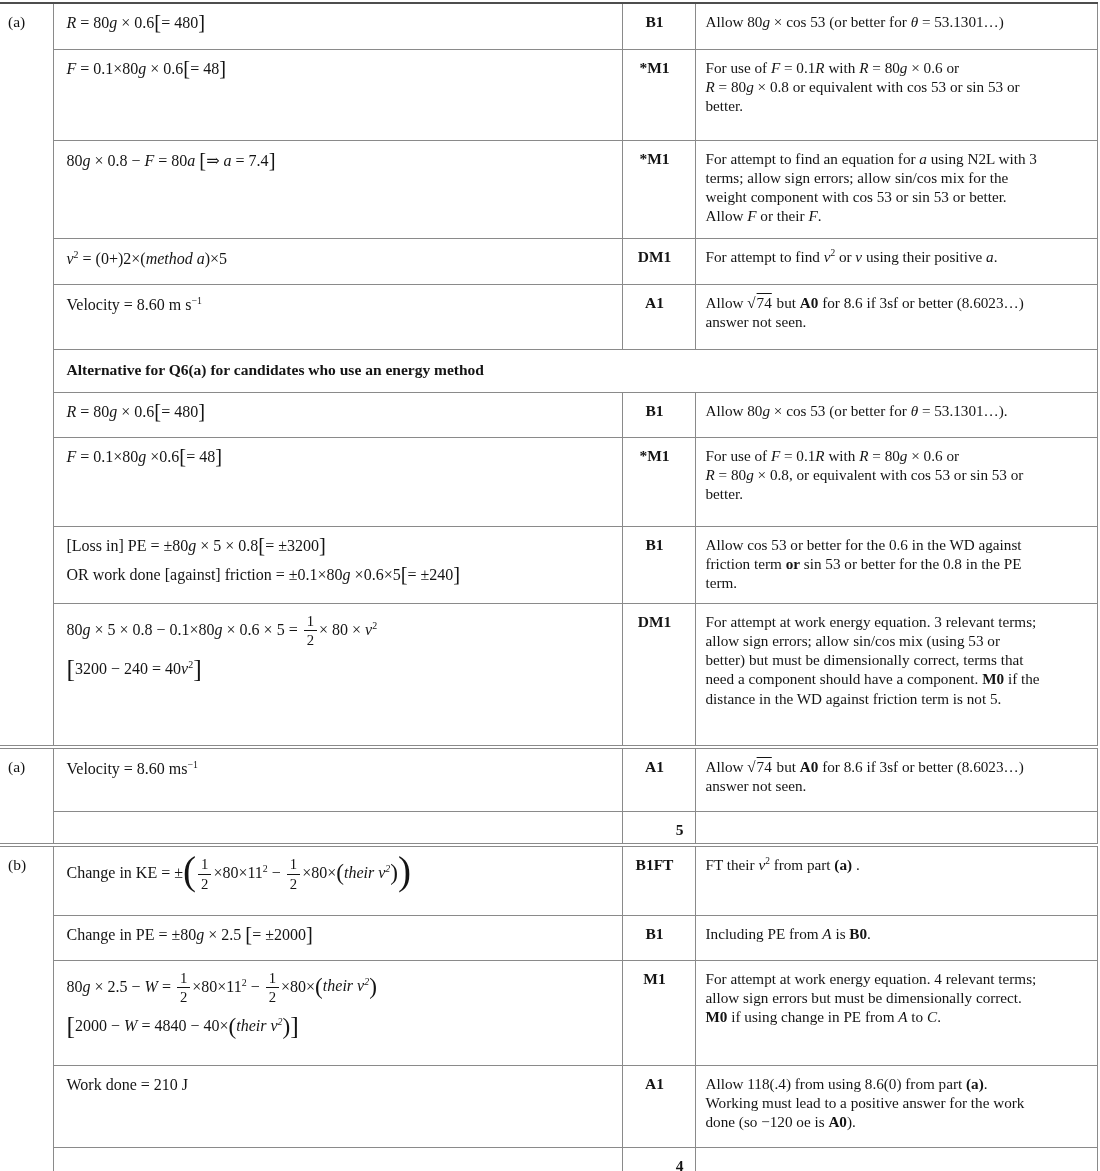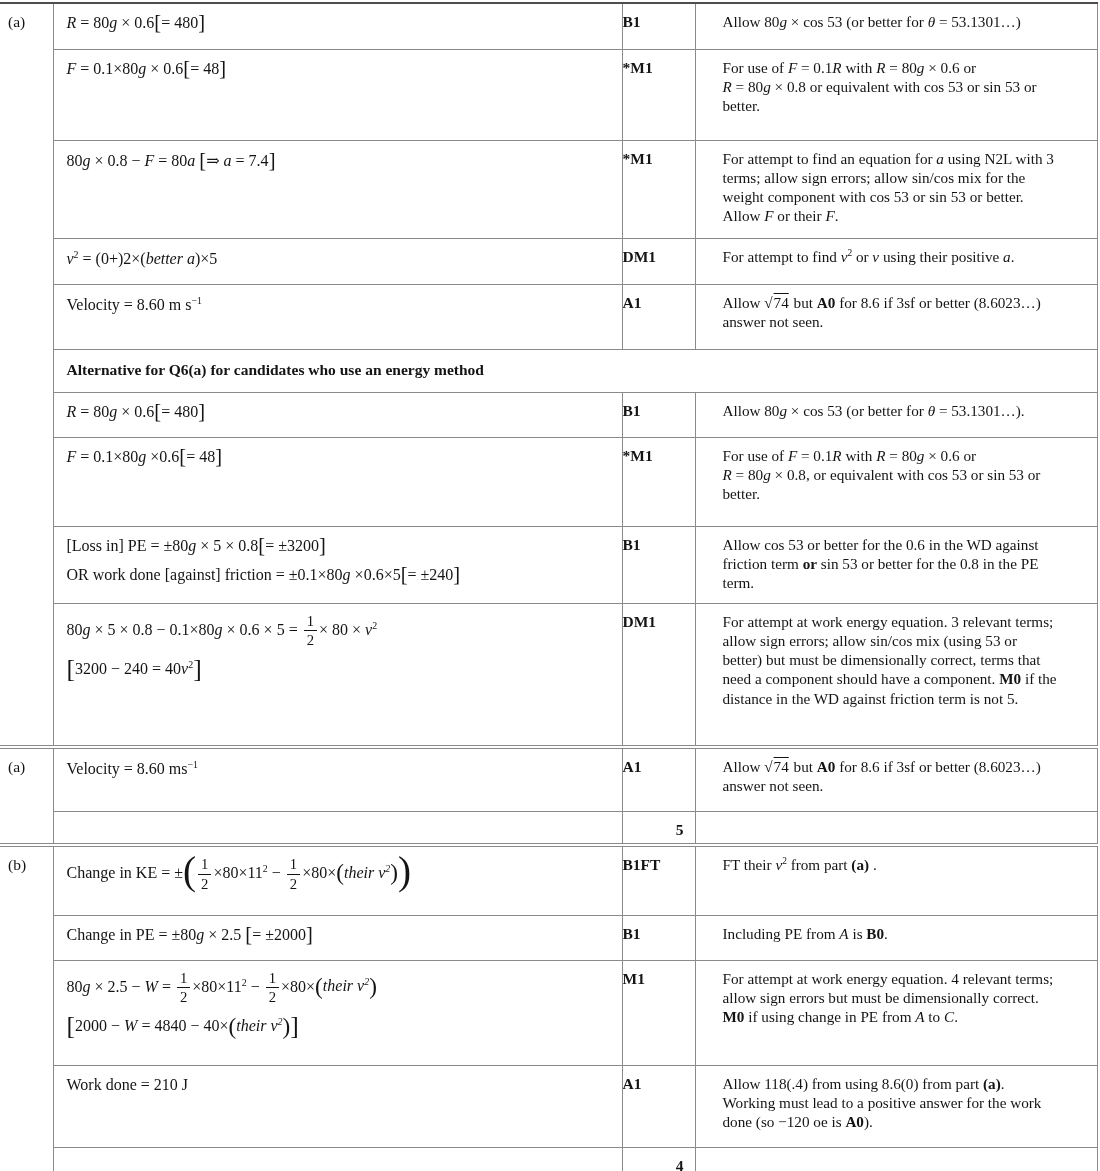--- a/index.html
+++ b/index.html
@@ -4,23 +4,23 @@
 <style>
   html,body{margin:0;padding:0;background:#ffffff;}
   body{width:1100px;color:#141414;font-family:"Liberation Serif","DejaVu Serif",serif;}
   table.ms{
     border-collapse:collapse;table-layout:fixed;width:1097px;margin-top:2px;
     border-top:2px solid #4d4d4d;border-bottom:2px solid #4d4d4d;
   }
   td{border:1px solid #8a8a8a;vertical-align:top;overflow:hidden;}
   td.lbl{border-left:none;padding:9px 0 0 8px;font-size:15.5px;}
   td.work{padding:10px 6px 6px 13px;font-size:16px;margin-left:24px;}
-  td.mark{padding:9px 8px 0 0;text-align:left;font-weight:bold;font-size:15.5px;}
+  td.mark{padding:9px 8px 0 0;text-align:center;font-weight:bold;font-size:15.5px;}
   td.tot{padding:9px 11px 0 0;text-align:right;font-weight:bold;font-size:15.5px;}
-  td.note{padding:8px 6px 6px 27px;font-size:15.2px;line-height:1.27;}
+  td.note{padding:8px 6px 6px 10px;font-size:15.2px;line-height:1.27;}
   td.alt{padding:11px 6px 6px 13px;font-weight:bold;font-size:15.5px;margin-left:12px;}
   tr.sep td{border-top:4px double #8a8a8a;}
   .wline{display:block;}
   .wline + .wline{margin-top:11px;}
   .frac{display:inline-block;vertical-align:middle;text-align:center;line-height:1;font-size:0.92em;margin:0 2px;}
   .frac .num{display:block;border-bottom:1px solid #141414;padding:0 3px 2px;}
   .frac .den{display:block;padding-top:2px;}
   .bk{font-size:1.28em;line-height:0;vertical-align:-0.06em;font-weight:normal;}
   .bk2{font-size:1.6em;line-height:0;vertical-align:-0.12em;font-weight:normal;}
   .bp{font-size:2.45em;line-height:0;vertical-align:-0.16em;font-weight:normal;}
@@ -51,21 +51,21 @@
       <td class="work"><i>F</i> = 0.1×80<i>g</i> × 0.6<span class="bk">[</span>= 48<span class="bk">]</span></td>
       <td class="mark">*M1</td>
       <td class="note">For use of <i>F</i> = 0.1<i>R</i> with <i>R</i> = 80<i>g</i> × 0.6 or<br><i>R</i> = 80<i>g</i> × 0.8 or equivalent with cos 53 or sin 53 or<br>better.</td>
     </tr>
     <tr style="height:98px">
       <td class="work">80<i>g</i> × 0.8 − <i>F</i> = 80<i>a</i> <span class="bk">[</span>⇒ <i>a</i> = 7.4<span class="bk">]</span></td>
       <td class="mark">*M1</td>
       <td class="note">For attempt to find an equation for <i>a</i> using N2L with 3<br>terms; allow sign errors; allow sin/cos mix for the<br>weight component with cos 53 or sin 53 or better.<br>Allow <i>F</i> or their <i>F</i>.</td>
     </tr>
     <tr style="height:46px">
-      <td class="work"><i>v</i><sup>2</sup> = (0+)2×(<i>better a</i>)×5</td>
+      <td class="work"><i>v</i><sup>2</sup> = (0+)2×(<i>method a</i>)×5</td>
       <td class="mark">DM1</td>
       <td class="note">For attempt to find <i>v</i><sup>2</sup> or <i>v</i> using their positive <i>a</i>.</td>
     </tr>
     <tr style="height:65px">
       <td class="work">Velocity = 8.60 m s<sup>−1</sup></td>
       <td class="mark">A1</td>
       <td class="note">Allow <span class="sq">√<span class="rad">74</span></span> but <b>A0</b> for 8.6 if 3sf or better (8.6023…)<br>answer not seen.</td>
     </tr>
 
     <tr style="height:43px">

